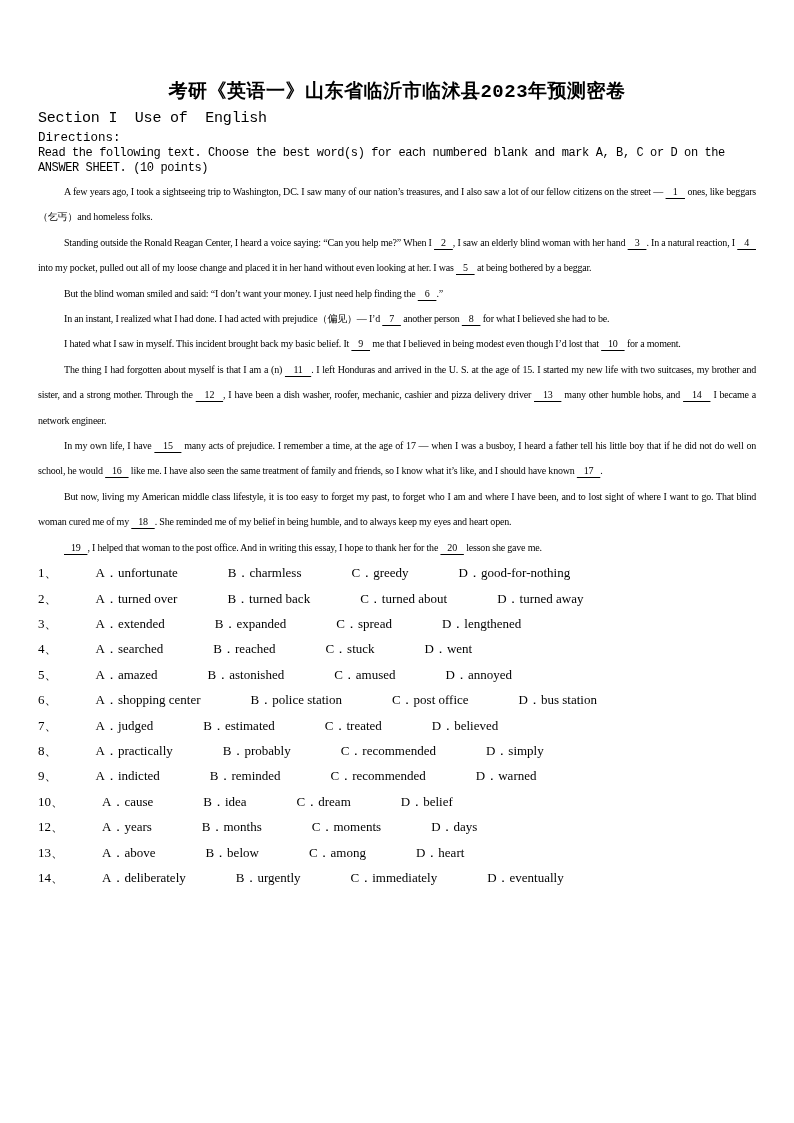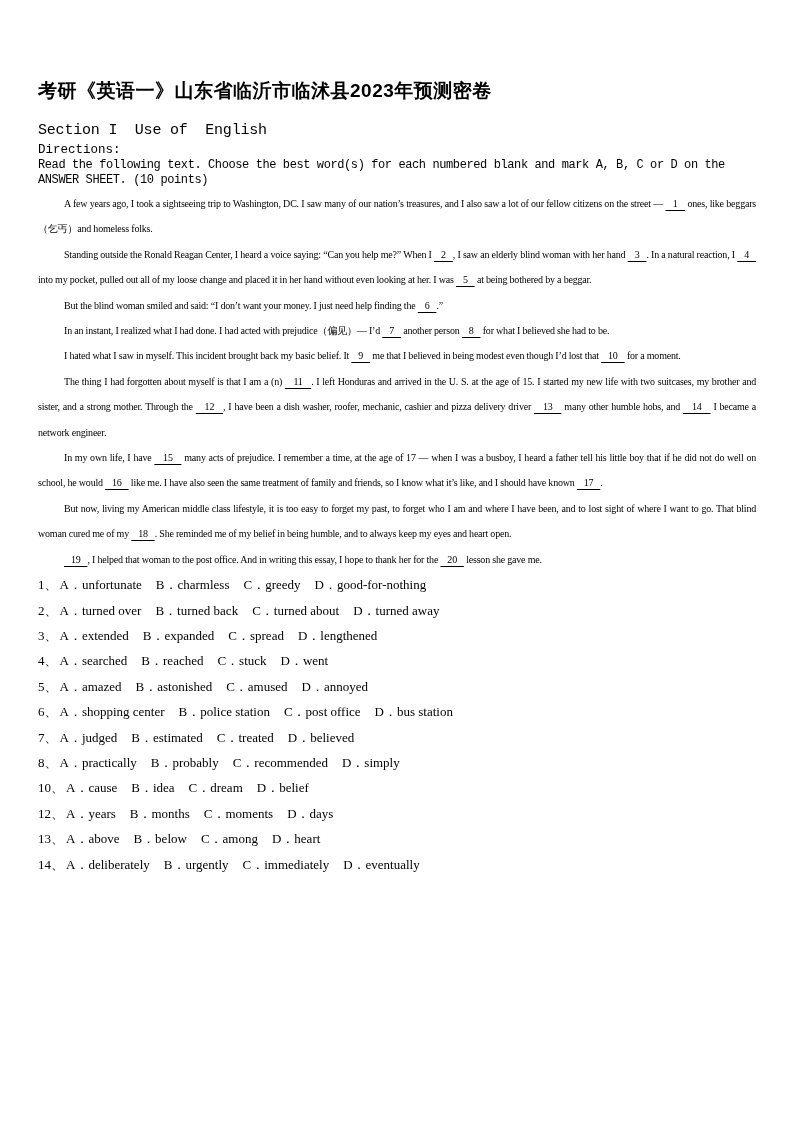--- a/index.html
+++ b/index.html
@@ -8,24 +8,25 @@
     width: 794px;
     height: 1123px;
     margin: 0 auto;
     background: #ffffff;
     box-sizing: border-box;
     padding: 78px 38px 0 38px;
     color: #000000;
     overflow: hidden;
   }
   .title {
-    font-family: Liberation Sans, sans-serif;
+    font-family: Liberation Mono, monospace;
     font-size: 19px;
     font-weight: bold;
-    margin: 0 0 18px 0;
+    text-align: center;
+    margin: 0 0 6px 0;
     letter-spacing: 0.5px;
   }
   .section-heading {
     font-family: "Liberation Mono", monospace;
     font-size: 15px;
     letter-spacing: -0.2px;
     text-align: left;
     white-space: pre;
     margin: 0 0 4px 0;
   }
@@ -58,21 +59,21 @@
     white-space: nowrap;
   }
   .questions { margin-top: 0; }
   .q-line {
     font-family: "Liberation Serif", serif;
     font-size: 13px;
     line-height: 25.4px;
     white-space: nowrap;
   }
   .q-num { margin-right: 2px; }
-  .q-opt { margin-right: 14px; }
+  .q-opt { margin-right: 14px; margin-left: 36px; }
   .q-opt:last-child { margin-right: 0; }
 </style>
 </head>
 <body>
 
 <div class="page">
   <h1 class="title">考研《英语一》山东省临沂市临沭县2023年预测密卷</h1>
   <div class="section-heading">Section I  Use of  English</div>
 
   <div class="directions">
@@ -95,18 +96,19 @@
 
   <div class="questions" id="questions">
       <div class="q-line"><span class="q-num">1、</span><span class="q-opt">A．unfortunate</span><span class="q-opt">B．charmless</span><span class="q-opt">C．greedy</span><span class="q-opt">D．good-for-nothing</span></div>
       <div class="q-line"><span class="q-num">2、</span><span class="q-opt">A．turned over</span><span class="q-opt">B．turned back</span><span class="q-opt">C．turned about</span><span class="q-opt">D．turned away</span></div>
       <div class="q-line"><span class="q-num">3、</span><span class="q-opt">A．extended</span><span class="q-opt">B．expanded</span><span class="q-opt">C．spread</span><span class="q-opt">D．lengthened</span></div>
       <div class="q-line"><span class="q-num">4、</span><span class="q-opt">A．searched</span><span class="q-opt">B．reached</span><span class="q-opt">C．stuck</span><span class="q-opt">D．went</span></div>
       <div class="q-line"><span class="q-num">5、</span><span class="q-opt">A．amazed</span><span class="q-opt">B．astonished</span><span class="q-opt">C．amused</span><span class="q-opt">D．annoyed</span></div>
       <div class="q-line"><span class="q-num">6、</span><span class="q-opt">A．shopping center</span><span class="q-opt">B．police station</span><span class="q-opt">C．post office</span><span class="q-opt">D．bus station</span></div>
       <div class="q-line"><span class="q-num">7、</span><span class="q-opt">A．judged</span><span class="q-opt">B．estimated</span><span class="q-opt">C．treated</span><span class="q-opt">D．believed</span></div>
       <div class="q-line"><span class="q-num">8、</span><span class="q-opt">A．practically</span><span class="q-opt">B．probably</span><span class="q-opt">C．recommended</span><span class="q-opt">D．simply</span></div>
+      <div class="q-line"><span class="q-num">9、</span><span class="q-opt">A．indicted</span><span class="q-opt">B．reminded</span><span class="q-opt">C．recommended</span><span class="q-opt">D．warned</span></div>
       <div class="q-line"><span class="q-num">10、</span><span class="q-opt">A．cause</span><span class="q-opt">B．idea</span><span class="q-opt">C．dream</span><span class="q-opt">D．belief</span></div>
       <div class="q-line"><span class="q-num">12、</span><span class="q-opt">A．years</span><span class="q-opt">B．months</span><span class="q-opt">C．moments</span><span class="q-opt">D．days</span></div>
       <div class="q-line"><span class="q-num">13、</span><span class="q-opt">A．above</span><span class="q-opt">B．below</span><span class="q-opt">C．among</span><span class="q-opt">D．heart</span></div>
       <div class="q-line"><span class="q-num">14、</span><span class="q-opt">A．deliberately</span><span class="q-opt">B．urgently</span><span class="q-opt">C．immediately</span><span class="q-opt">D．eventually</span></div>
     </div>
 </div>
 
 </body></html>

